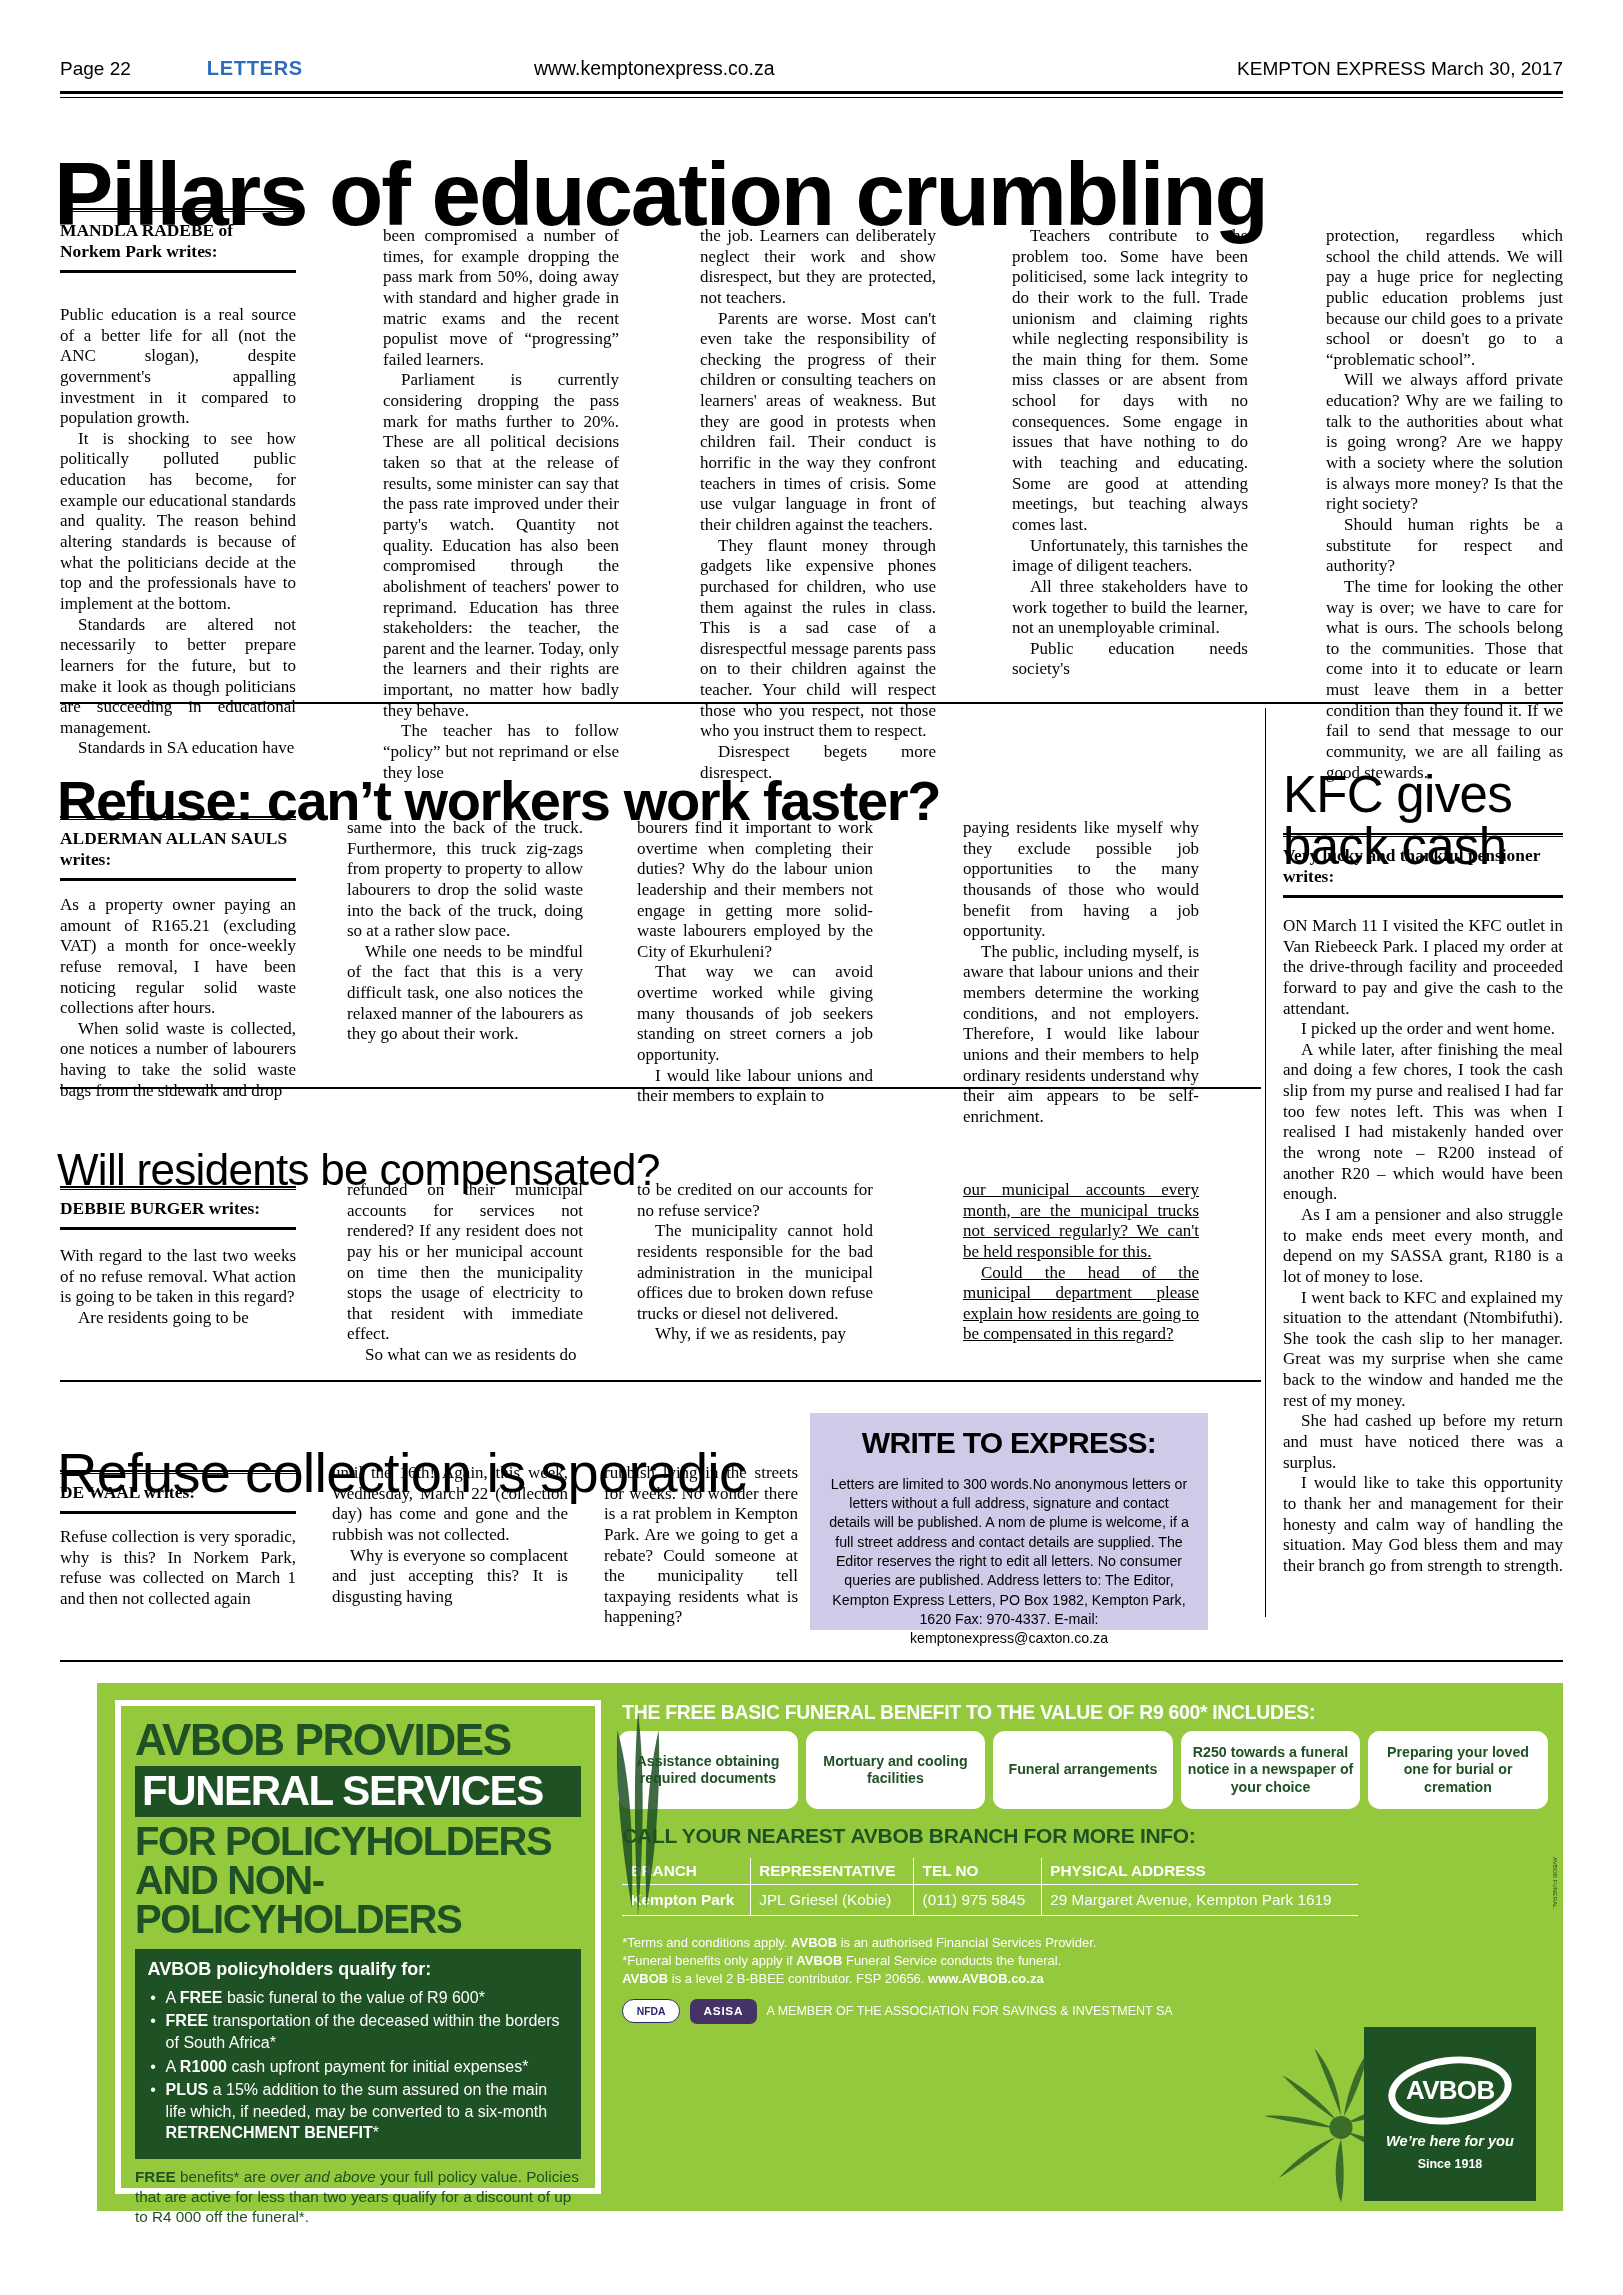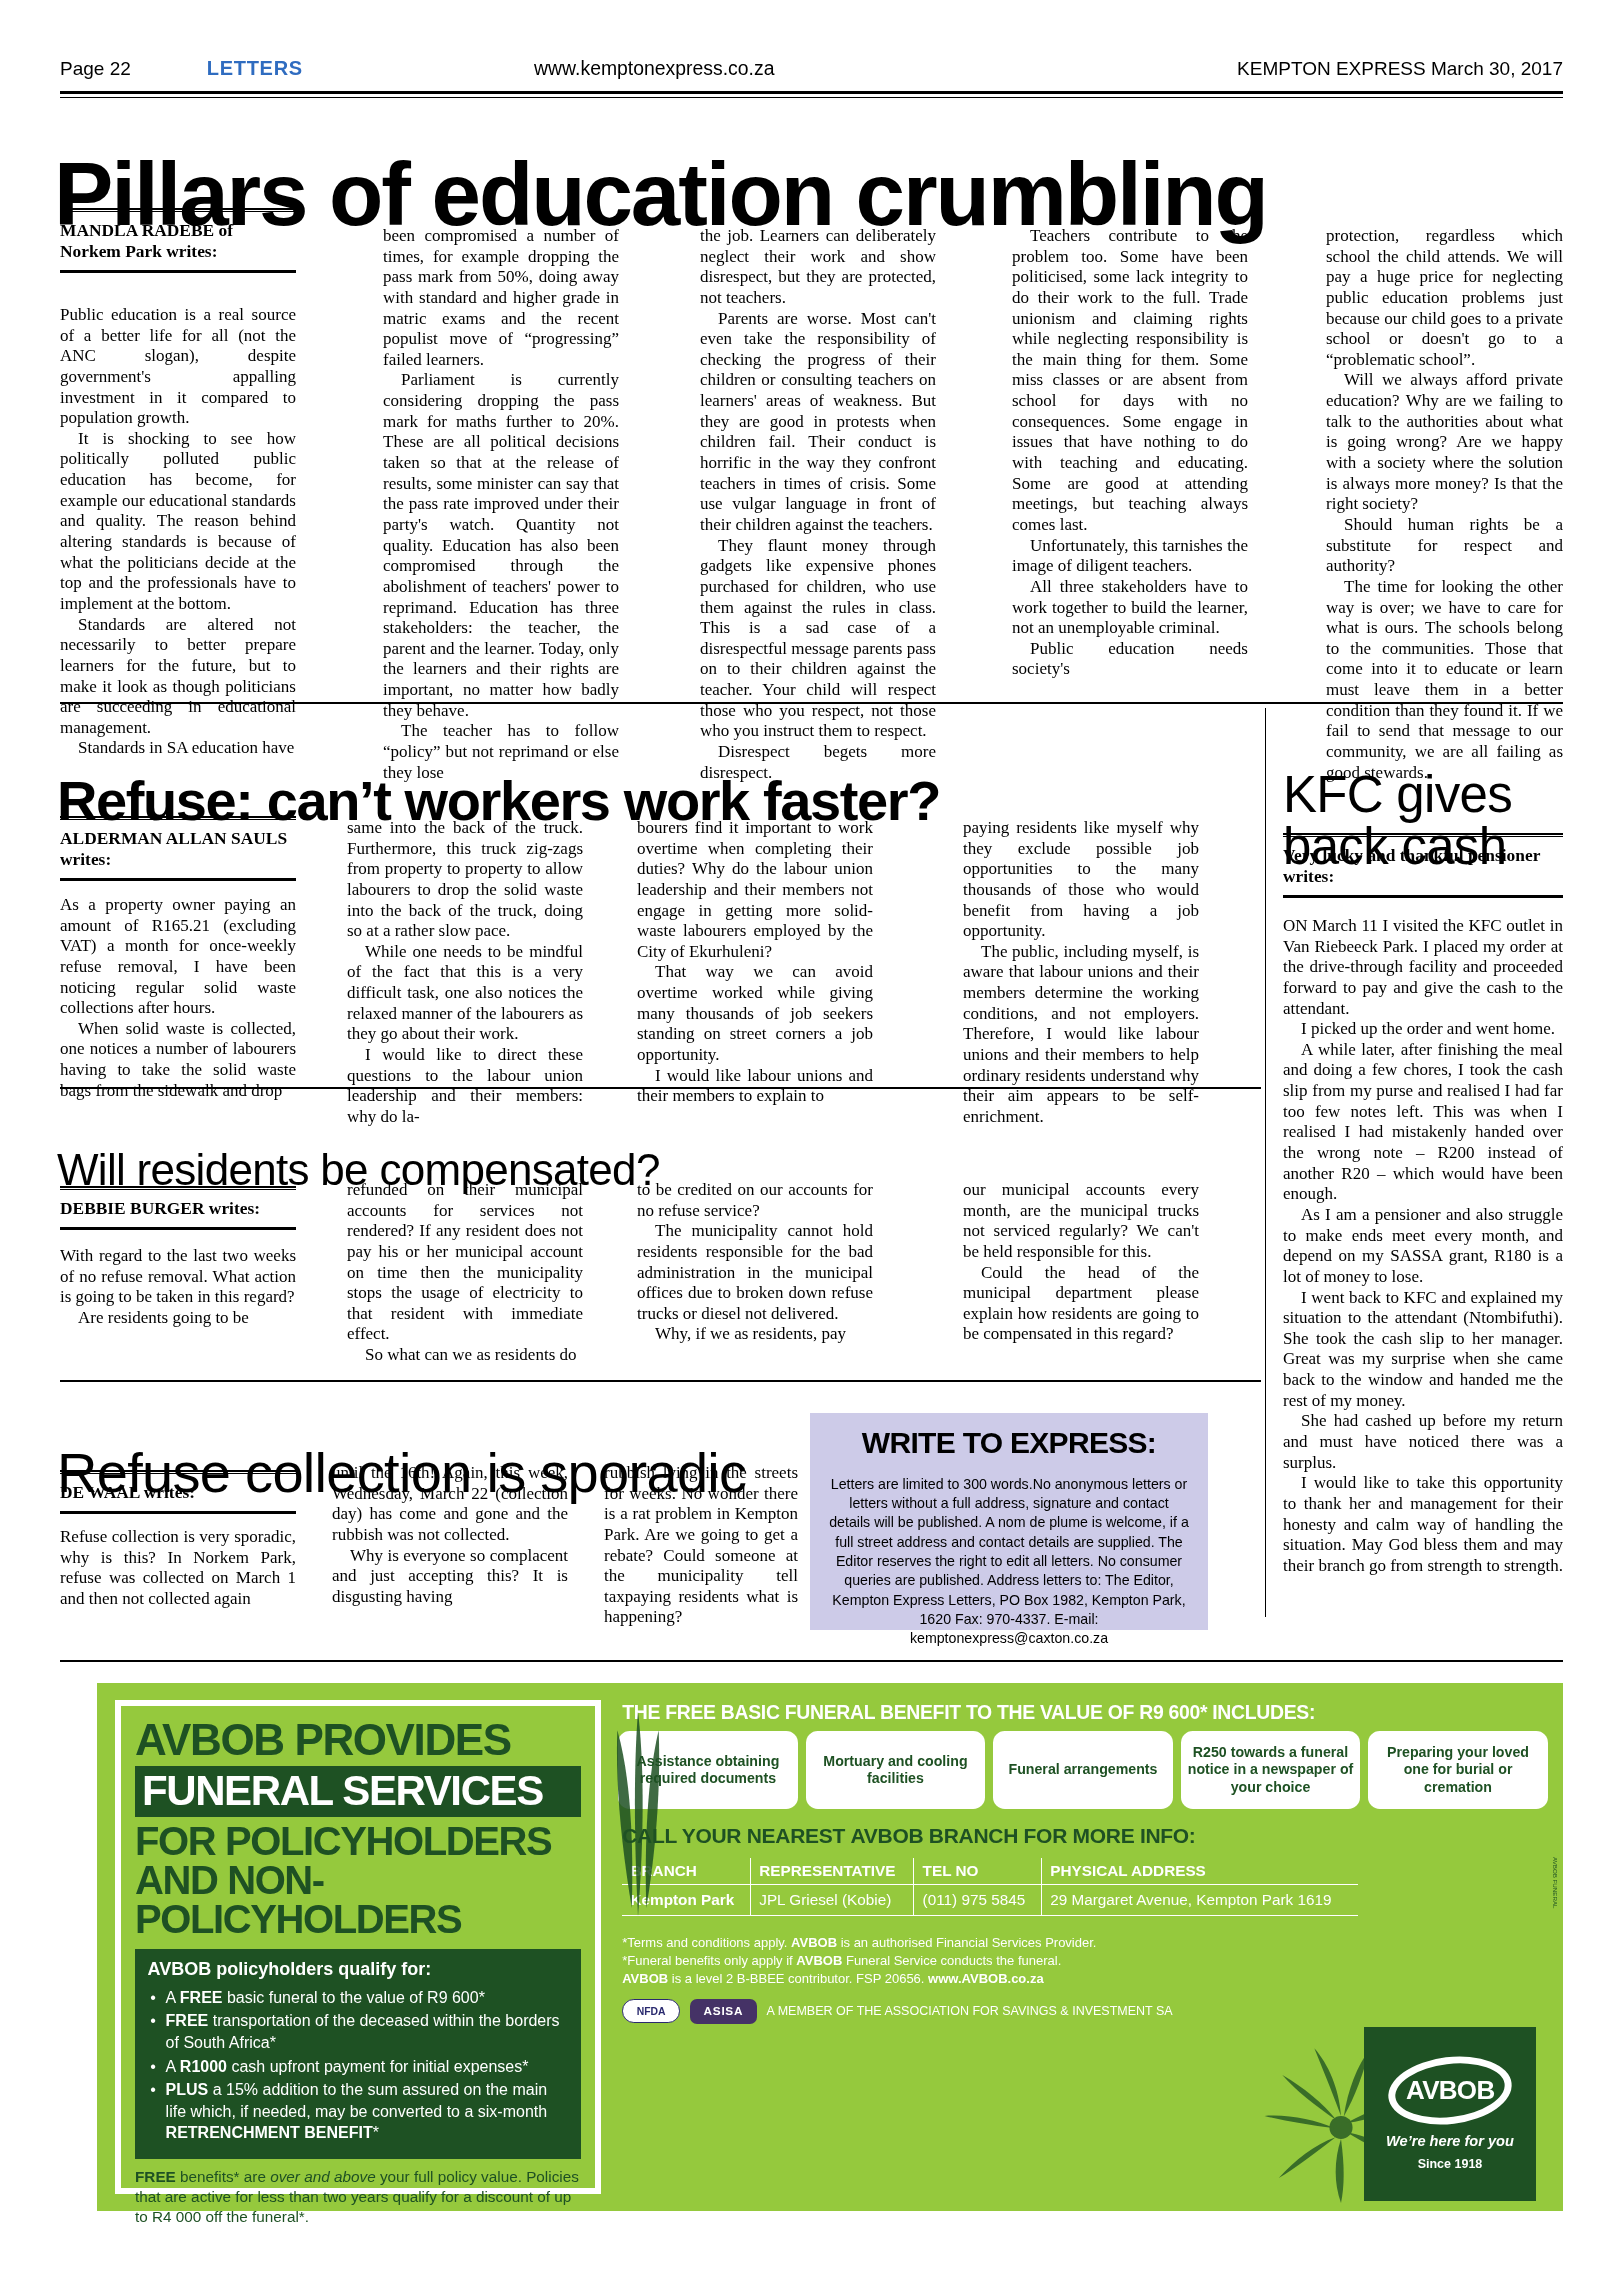--- a/index.html
+++ b/index.html
@@ -201,21 +201,20 @@
     <div class="botline"></div>
   </div>
 
   <div class="col" id="a2c0" style="left:60px; top:895px; width:236px;">
       <p class="first">As a property owner paying an amount of R165.21 (excluding VAT) a month for once-weekly refuse removal, I have been noticing regular solid waste collections after hours.</p>
       <p>When solid waste is collected, one notices a number of labourers having to take the solid waste bags from the sidewalk and drop</p>
     </div>
   <div class="col" id="a2c1" style="left:347px; top:818px; width:236px;">
       <p class="first">same into the back of the truck. Furthermore, this truck zig-zags from property to property to allow labourers to drop the solid waste into the back of the truck, doing so at a rather slow pace.</p>
       <p>While one needs to be mindful of the fact that this is a very difficult task, one also notices the relaxed manner of the labourers as they go about their work.</p>
-      <p>I would like to direct these questions to the labour union leadership and their members: why do la-</p>
     </div>
   <div class="col" id="a2c2" style="left:637px; top:818px; width:236px;">
       <p class="first">bourers find it important to work overtime when completing their duties? Why do the labour union leadership and their members not engage in getting more solid-waste labourers employed by the City of Ekurhuleni?</p>
       <p>That way we can avoid overtime worked while giving many thousands of job seekers standing on street corners a job opportunity.</p>
       <p>I would like labour unions and their members to explain to</p>
     </div>
   <div class="col" id="a2c3" style="left:963px; top:818px; width:236px;">
       <p class="first">paying residents like myself why they exclude possible job opportunities to the many thousands of those who would benefit from having a job opportunity.</p>
       <p>The public, including myself, is aware that labour unions and their members determine the working conditions, and not employers. Therefore, I would like labour unions and their members to help ordinary residents understand why their aim appears to be self-enrichment.</p>
     </div>
@@ -255,21 +254,21 @@
     </div>
   <div class="col" id="a3c1" style="left:347px; top:1180px; width:236px;">
       <p class="first">refunded on their municipal accounts for services not rendered? If any resident does not pay his or her municipal account on time then the municipality stops the usage of electricity to that resident with immediate effect.</p>
       <p>So what can we as residents do</p>
     </div>
   <div class="col" id="a3c2" style="left:637px; top:1180px; width:236px;">
       <p class="first">to be credited on our accounts for no refuse service?</p>
       <p>The municipality cannot hold residents responsible for the bad administration in the municipal offices due to broken down refuse trucks or diesel not delivered.</p>
       <p>Why, if we as residents, pay</p>
     </div>
-  <div class="col" id="a3c3" style="left:963px; top:1180px; width:236px;">
+  <div class="col" id="a3c3" style="left:963px; top:1180px; width:236px;text-decoration:underline;">
       <p class="first">our municipal accounts every month, are the municipal trucks not serviced regularly? We can't be held responsible for this.</p>
       <p>Could the head of the municipal department please explain how residents are going to be compensated in this regard?</p>
     </div>
 
   <div class="sep" style="left:60px; top:1380px; width:1201px;"></div>
 
   <h2 class="hl-main hl-d">Refuse collection is sporadic</h2>
 
   <div class="bl-wrap" style="left:60px; top:1470px; width:236px;">
     <div class="topline"></div>

